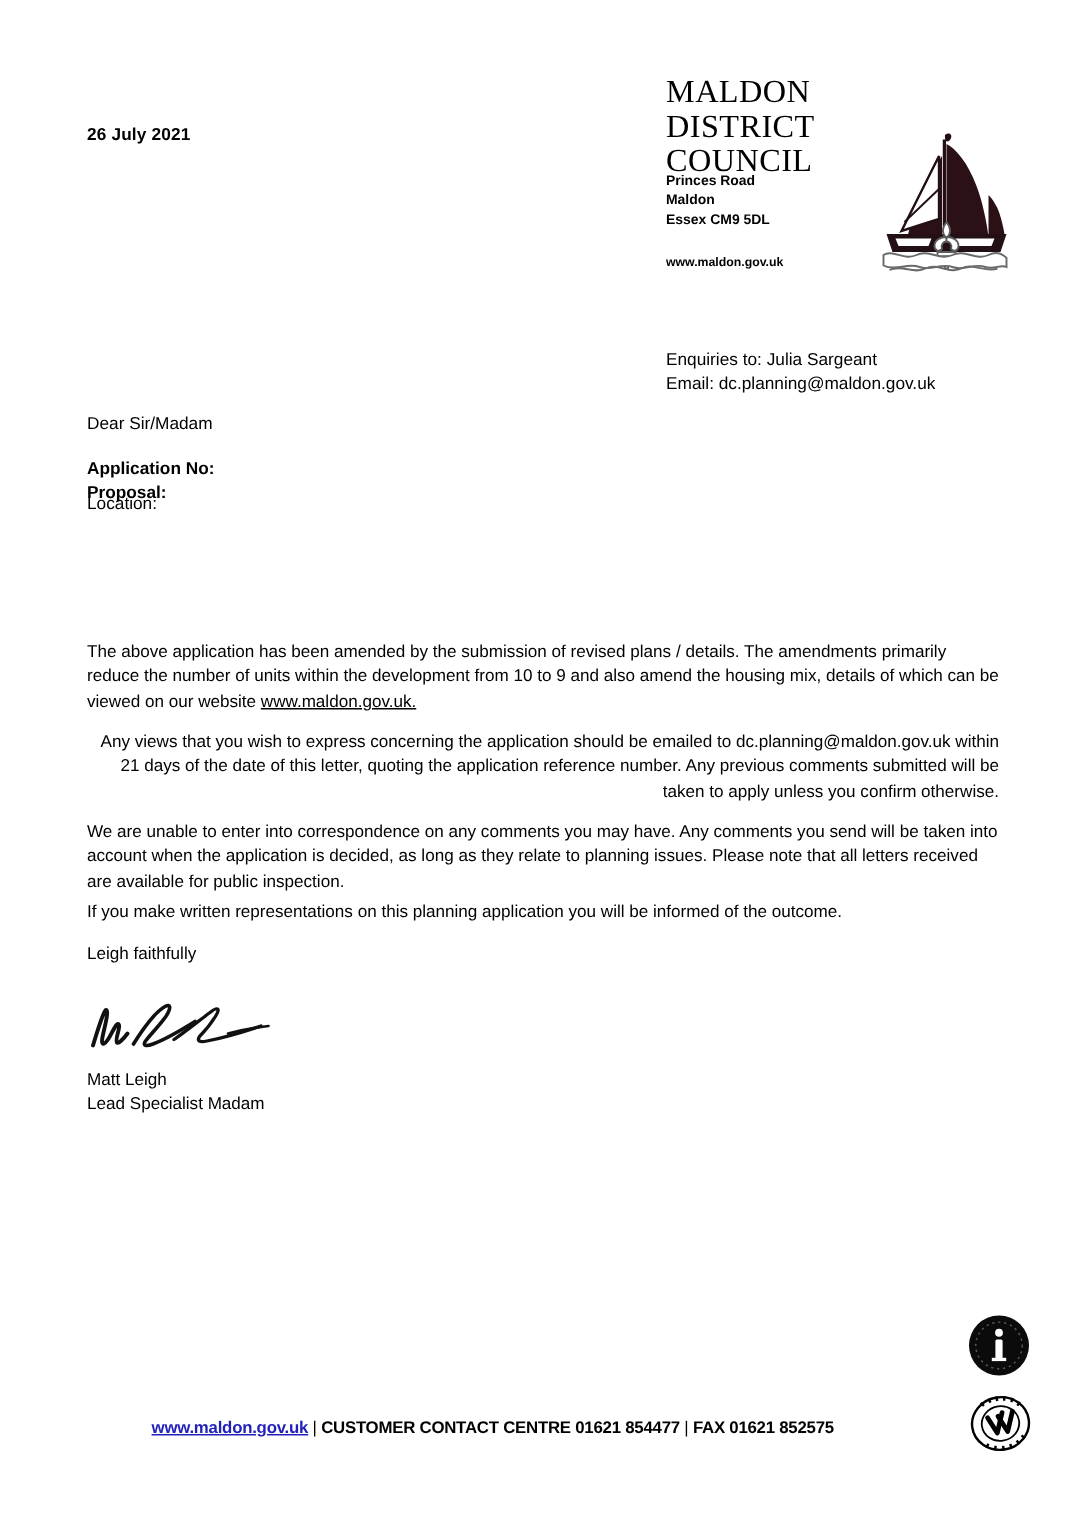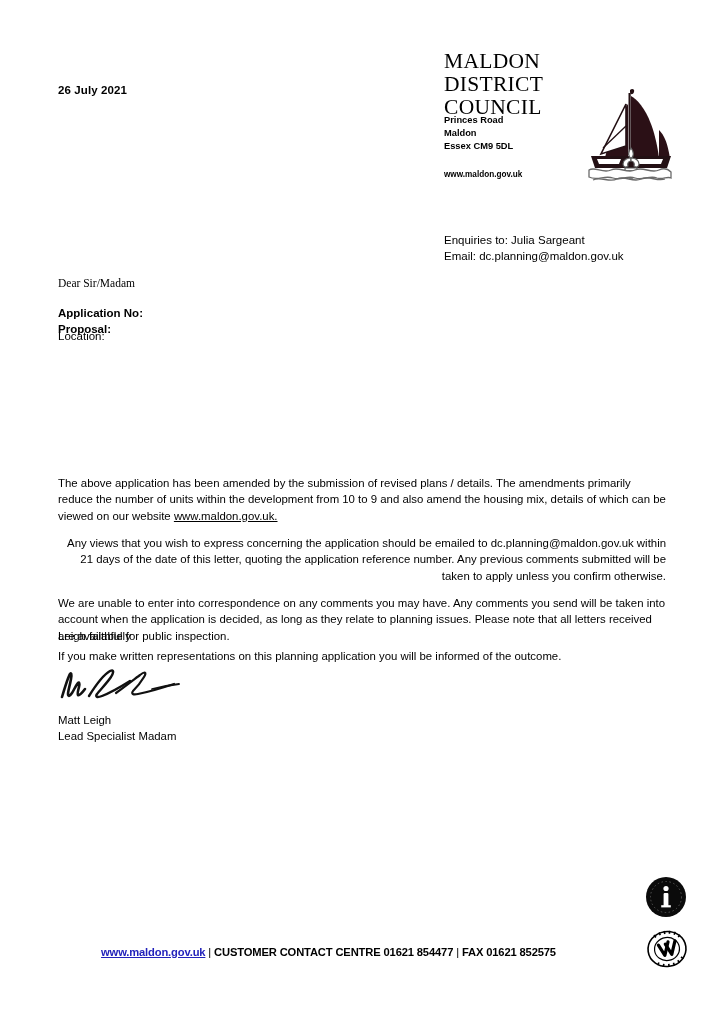--- a/index.html
+++ b/index.html
@@ -80,21 +80,20 @@
     line-height: 1.42;
     white-space: pre-line;
   }
 
   
   .salutation {
     position: absolute;
     left: 58px;
     top: 277px;
     font-size: 11.5px;
-    font-family: Liberation Serif, serif;
   }
   .field-labels {
     position: absolute;
     left: 58px;
     top: 306px;
     font-size: 11.5px;
     font-weight: bold;
     line-height: 1.36;
     white-space: pre-line;
   }
@@ -116,21 +115,20 @@
     letter-spacing: -0.05px;
   }
 
   
   .body-block {
     position: absolute;
     left: 58px;
     width: 608px;
     font-size: 11.4px;
     line-height: 1.44;
-    margin-top: 48px;
   }
   .p1 { top: 427px; }
   .p2 { top: 487px; text-align: right; }
   .p3 { top: 547px; }
   .p4 { top: 600px; }
   .closing {
     position: absolute;
     left: 58px;
     top: 630px;
     font-size: 11.4px;

